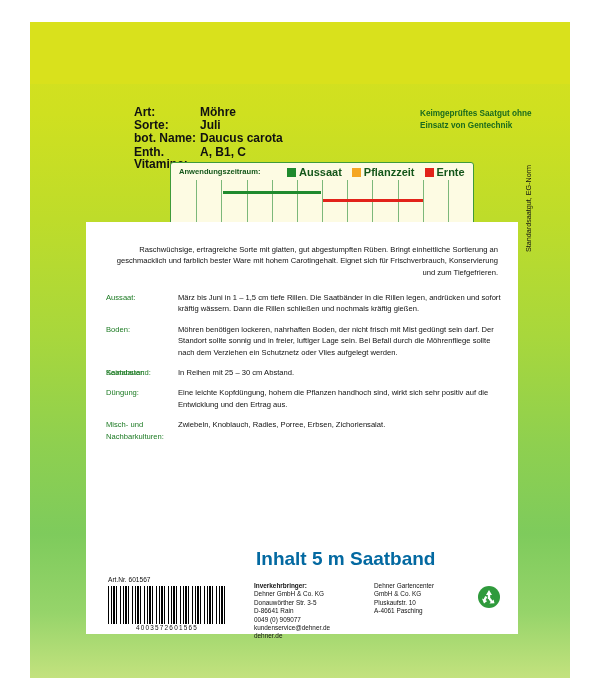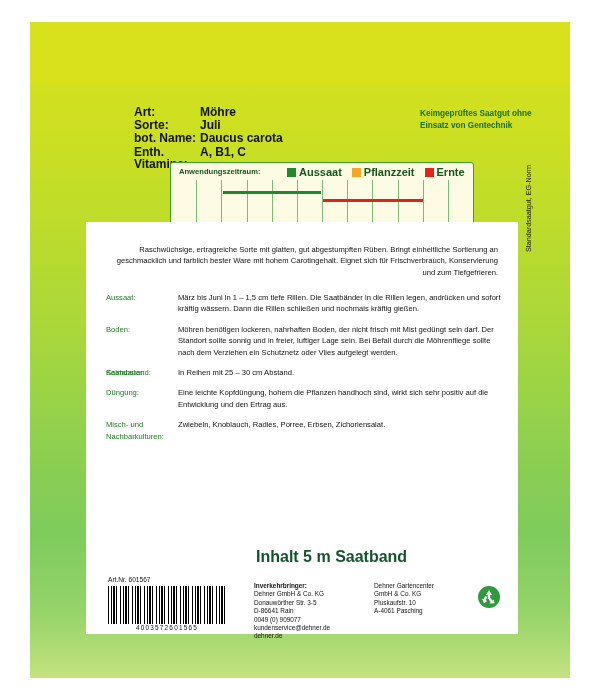--- a/index.html
+++ b/index.html
@@ -205,23 +205,23 @@
     margin-left: 72px;
     font-size: 7.6px;
     line-height: 11.4px;
     color: #111;
   }
 
   .inhalt {
     position: absolute;
     left: 170px;
     top: 318px;
-    font-size: 16px;
+    font-size: 19px;
     font-weight: bold;
-    color: #14532d;
+    color: #0369a1;
   }
 
   .artnr {
     position: absolute;
     left: 22px;
     top: 346px;
     font-size: 6.6px;
     color: #111;
   }
 

